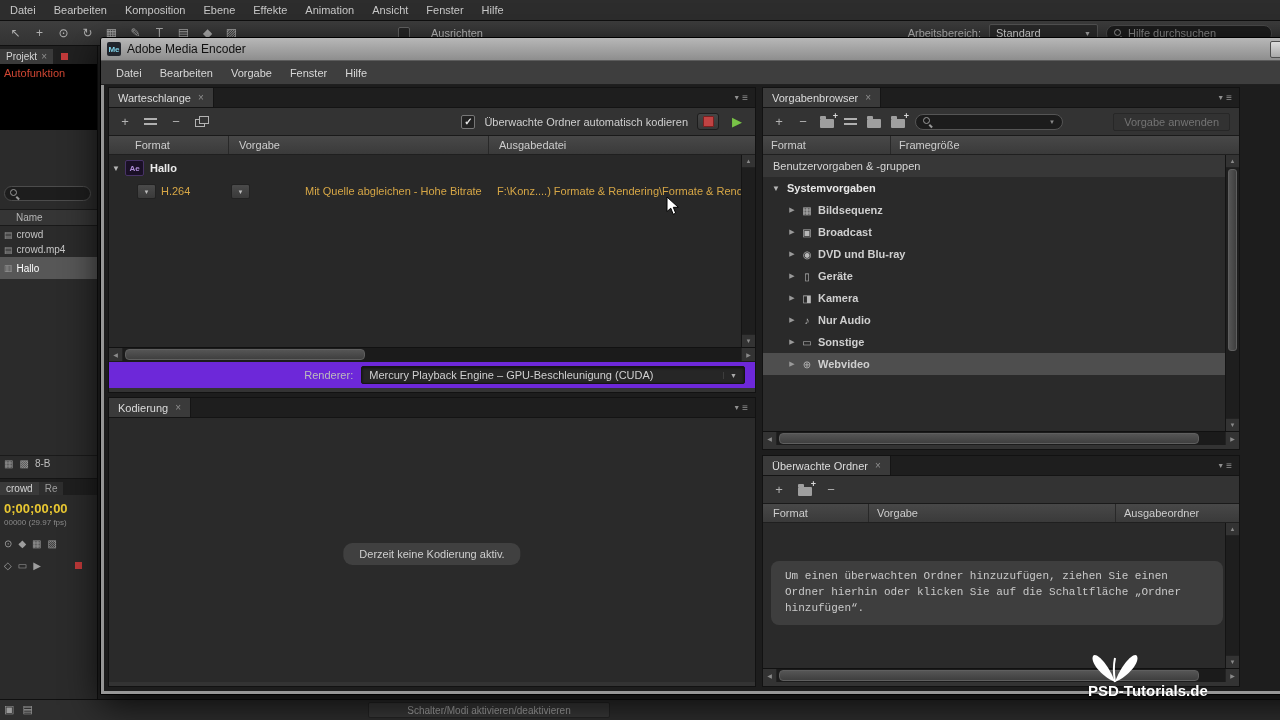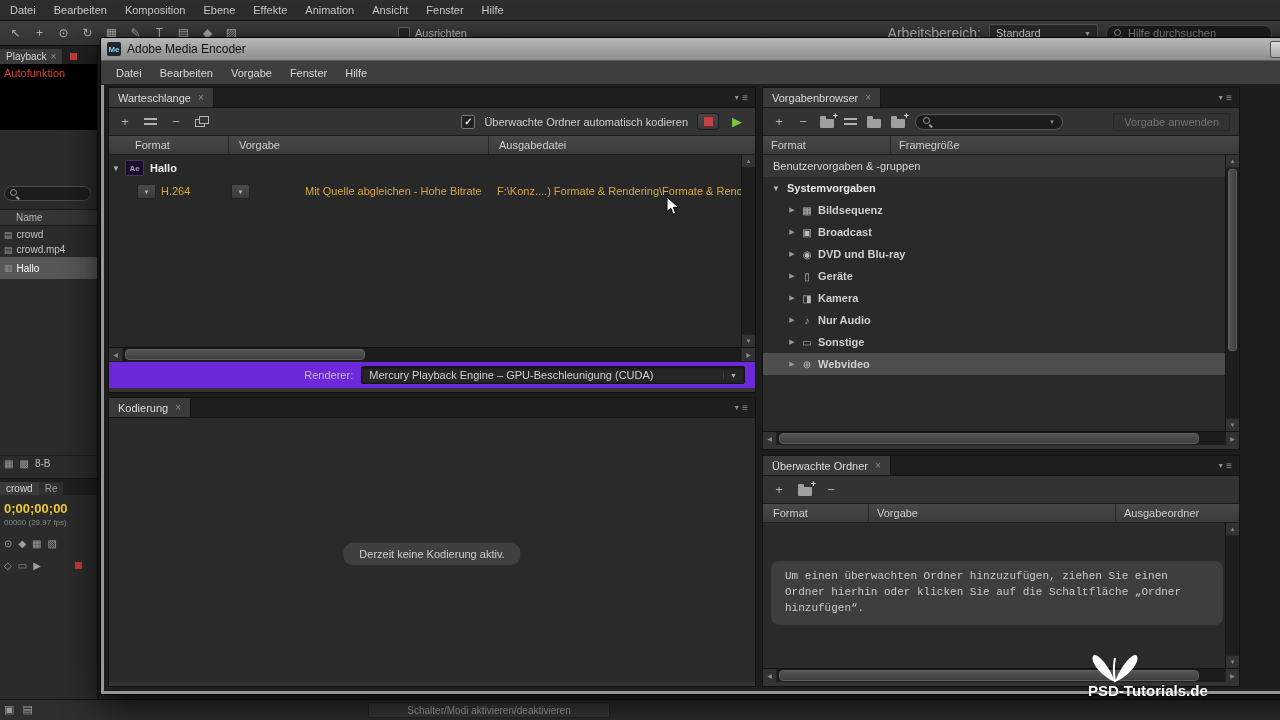--- a/index.html
+++ b/index.html
@@ -7,24 +7,24 @@
   #screen{position:relative;width:1280px;height:720px;overflow:hidden;background:#232323;}
 
   
   .ae-menubar{position:absolute;left:0;top:0;right:0;height:20px;background:#2d2d2d;
     border-bottom:1px solid #0f0f0f;display:flex;align-items:center;gap:18px;padding:0 10px;
     font-size:11px;color:#c9c9c9;}
   .ae-toolbar{position:absolute;left:0;top:21px;right:0;height:24px;
     background:linear-gradient(#3e3e3e,#333);border-bottom:1px solid #101010;
     display:flex;align-items:center;gap:9px;padding:0 8px;}
   .tool{color:#b0b0b0;font-size:12px;width:15px;text-align:center;}
-  .ae-snap{display:flex;gap:5px;align-items:center;color:#c0c0c0;font-size:11px;margin-left:150px;}
+  .ae-snap{display:flex;gap:21px;align-items:center;color:#c0c0c0;font-size:11px;margin-left:150px;}
   .cbx{width:10px;height:10px;background:#262626;border:1px solid #666;border-radius:2px;}
   .ae-right{margin-left:auto;display:flex;align-items:center;gap:8px;}
-  .ae-ws-label{color:#b9b9b9;font-size:14px;}
+  .ae-ws-label{color:#b9b9b9;font-size:11px;}
   .ae-dd{width:95px;height:16px;background:#2b2b2b;border:1px solid #555;border-radius:2px;
     display:flex;align-items:center;justify-content:space-between;padding:0 6px;font-size:11px;color:#ddd;}
   .ae-search{width:150px;height:15px;border:1px solid #4b4b4b;border-radius:8px;background:#1d1d1d;
     display:flex;align-items:center;gap:5px;padding:0 7px;color:#8a8a8a;font-size:11px;}
   .mag{position:relative;width:9px;height:9px;flex:0 0 auto;}
   .mag::before{content:"";position:absolute;left:0;top:0;width:5px;height:5px;border:1.5px solid #999;border-radius:50%;}
   .mag::after{content:"";position:absolute;left:7px;top:7px;width:4px;height:1.5px;background:#999;transform:rotate(45deg);transform-origin:0 0;}
 
   .ae-project{position:absolute;left:0;top:46px;width:97px;bottom:20px;background:#2b2b2b;
     border-right:1px solid #101010;}
@@ -227,21 +227,21 @@
       <span class="ae-search">
         <span class="mag"></span>
         <span>Hilfe durchsuchen</span>
       </span>
     </span>
   </div>
 
   <div class="ae-project">
     <div class="ptab-strip">
       <span class="ptab">
-        <span>Playback</span>
+        <span>Projekt</span>
         <span class="tclose">×</span>
       </span>
       <span class="reddot"></span>
     </div>
     <div class="pcomp">
       <span>Autofunktion</span>
     </div>
     <div class="psearch">
       <span class="mag"></span>
     </div>

